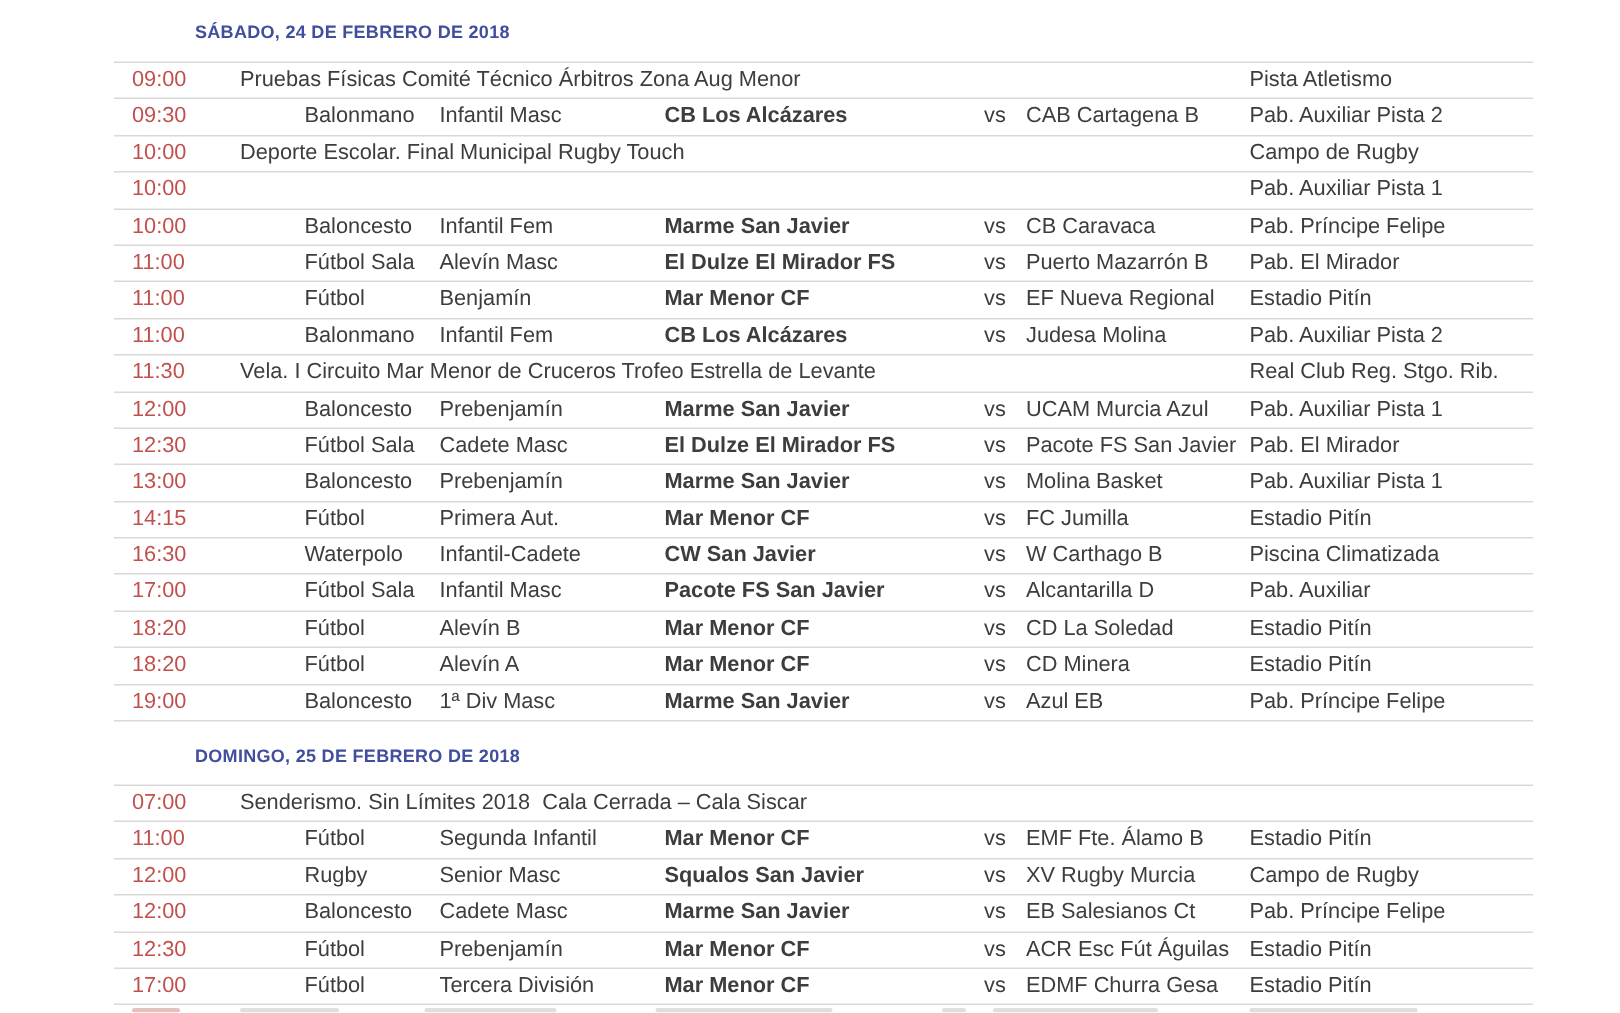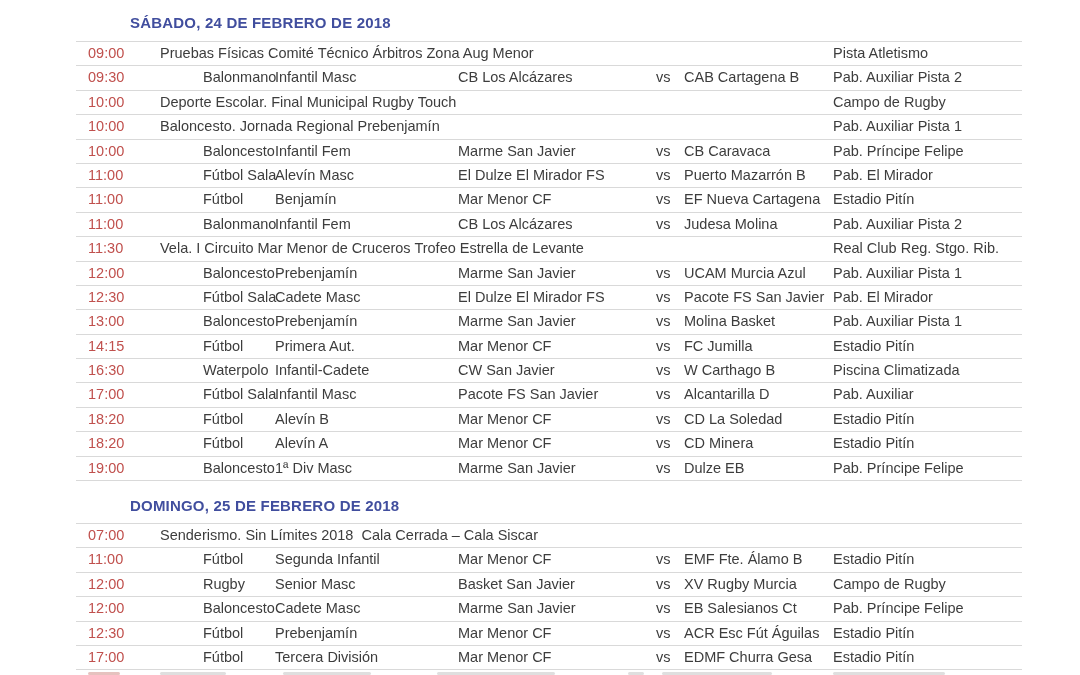--- a/index.html
+++ b/index.html
@@ -5,21 +5,21 @@
   html, body { margin: 0; padding: 0; }
   body {
     width: 1080px; height: 675px; overflow: hidden;
     background: var(--bg, #ffffff);
     font-family: "Liberation Sans", sans-serif;
   }
   .page { position: relative; width: 1080px; height: 675px; background: var(--bg, #fff); }
   .day  { display: contents; }
   .day-title {
     position: absolute; left: 130px; margin: 0;
-    font-size: 15px; font-weight: bold; letter-spacing: 0.2px;
+    font-size: 12px; font-weight: bold; letter-spacing: 0.2px;
     color: var(--title, #414e9e); white-space: pre;
   }
   #title-sat { top: 14px; }
   #title-sun { top: 497px; }
   .rows {
     position: absolute; left: 76px; width: 946px;
     border-bottom: 1px solid var(--sep, #d9d9d9);
   }
   #rows-sat { top: 41px; }
   #rows-sun { top: 523px; }
@@ -27,22 +27,22 @@
     position: relative; height: 24.4px; box-sizing: border-box;
     border-top: 1px solid var(--sep, #d9d9d9);
   }
   .cell {
     position: absolute; top: 0; height: 100%;
     line-height: 23.5px; font-size: 14.5px;
     color: var(--text, #3d3d3d); white-space: pre;
   }
   .c-time  { left: 12px;  color: var(--time, #c0504d); }
   .c-sport { left: 84px; margin-left: 43px; }
-  .c-cat   { left: 199px; }
-  .c-home  { left: 382px; }
+  .c-cat   { left: 217px; }
+  .c-home  { left: 367px; font-weight: bold; }
   .c-vs    { left: 552px; margin-left: 28px; }
   .c-away  { left: 608px; }
   .c-venue { left: 757px; }
   .c-desc  { left: 84px; }
   .row.partial { border-bottom: none; }
   .strip {
     position: absolute; top: 2px; height: 3px; border-radius: 2px;
     background: #d4d4d4; opacity: 0.75;
   }
   .strip.red { background: #ddadaa; }
@@ -69,21 +69,20 @@
           <span class="cell c-away">CAB Cartagena B</span>
           <span class="cell c-venue">Pab. Auxiliar Pista 2</span>
         </div>
         <div class="row">
           <span class="cell c-time">10:00</span>
           <span class="cell c-desc">Deporte Escolar. Final Municipal Rugby Touch</span>
           <span class="cell c-venue">Campo de Rugby</span>
         </div>
         <div class="row">
           <span class="cell c-time">10:00</span>
-          <span class="cell c-desc">Baloncesto. Jornada Regional Prebenjamín</span>
           <span class="cell c-venue">Pab. Auxiliar Pista 1</span>
         </div>
         <div class="row">
           <span class="cell c-time">10:00</span>
           <span class="cell c-sport">Baloncesto</span>
           <span class="cell c-cat">Infantil Fem</span>
           <span class="cell c-home">Marme San Javier</span>
           <span class="cell c-vs">vs</span>
           <span class="cell c-away">CB Caravaca</span>
           <span class="cell c-venue">Pab. Príncipe Felipe</span>
@@ -96,21 +95,21 @@
           <span class="cell c-vs">vs</span>
           <span class="cell c-away">Puerto Mazarrón B</span>
           <span class="cell c-venue">Pab. El Mirador</span>
         </div>
         <div class="row">
           <span class="cell c-time">11:00</span>
           <span class="cell c-sport">Fútbol</span>
           <span class="cell c-cat">Benjamín</span>
           <span class="cell c-home">Mar Menor CF</span>
           <span class="cell c-vs">vs</span>
-          <span class="cell c-away">EF Nueva Cartagena</span>
+          <span class="cell c-away">EF Nueva Regional</span>
           <span class="cell c-venue">Estadio Pitín</span>
         </div>
         <div class="row">
           <span class="cell c-time">11:00</span>
           <span class="cell c-sport">Balonmano</span>
           <span class="cell c-cat">Infantil Fem</span>
           <span class="cell c-home">CB Los Alcázares</span>
           <span class="cell c-vs">vs</span>
           <span class="cell c-away">Judesa Molina</span>
           <span class="cell c-venue">Pab. Auxiliar Pista 2</span>
@@ -191,21 +190,21 @@
           <span class="cell c-vs">vs</span>
           <span class="cell c-away">CD Minera</span>
           <span class="cell c-venue">Estadio Pitín</span>
         </div>
         <div class="row">
           <span class="cell c-time">19:00</span>
           <span class="cell c-sport">Baloncesto</span>
           <span class="cell c-cat">1ª Div Masc</span>
           <span class="cell c-home">Marme San Javier</span>
           <span class="cell c-vs">vs</span>
-          <span class="cell c-away">Dulze EB</span>
+          <span class="cell c-away">Azul EB</span>
           <span class="cell c-venue">Pab. Príncipe Felipe</span>
         </div>
       </div>
   </section>
 
   <section class="day">
     <h2 class="day-title" id="title-sun">DOMINGO, 25 DE FEBRERO DE 2018</h2>
     <div class="rows" id="rows-sun">
         <div class="row">
           <span class="cell c-time">07:00</span>
@@ -217,21 +216,21 @@
           <span class="cell c-cat">Segunda Infantil</span>
           <span class="cell c-home">Mar Menor CF</span>
           <span class="cell c-vs">vs</span>
           <span class="cell c-away">EMF Fte. Álamo B</span>
           <span class="cell c-venue">Estadio Pitín</span>
         </div>
         <div class="row">
           <span class="cell c-time">12:00</span>
           <span class="cell c-sport">Rugby</span>
           <span class="cell c-cat">Senior Masc</span>
-          <span class="cell c-home">Basket San Javier</span>
+          <span class="cell c-home">Squalos San Javier</span>
           <span class="cell c-vs">vs</span>
           <span class="cell c-away">XV Rugby Murcia</span>
           <span class="cell c-venue">Campo de Rugby</span>
         </div>
         <div class="row">
           <span class="cell c-time">12:00</span>
           <span class="cell c-sport">Baloncesto</span>
           <span class="cell c-cat">Cadete Masc</span>
           <span class="cell c-home">Marme San Javier</span>
           <span class="cell c-vs">vs</span>

